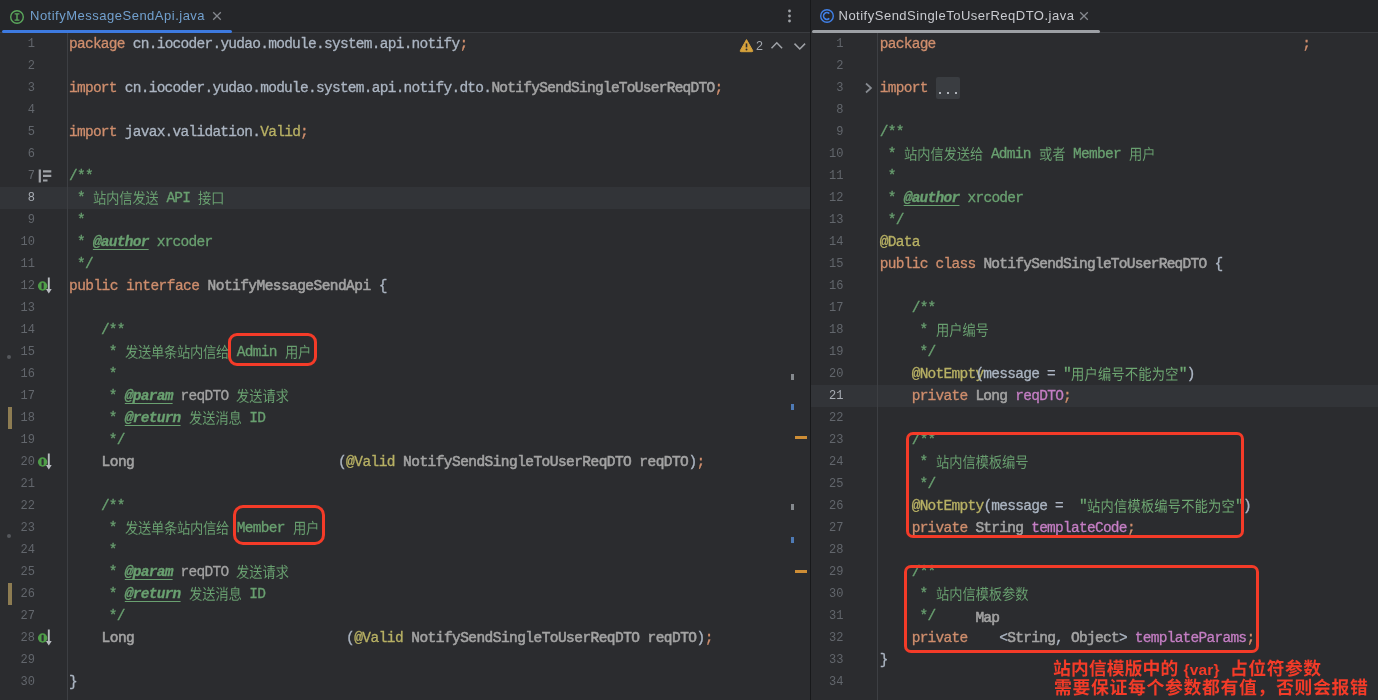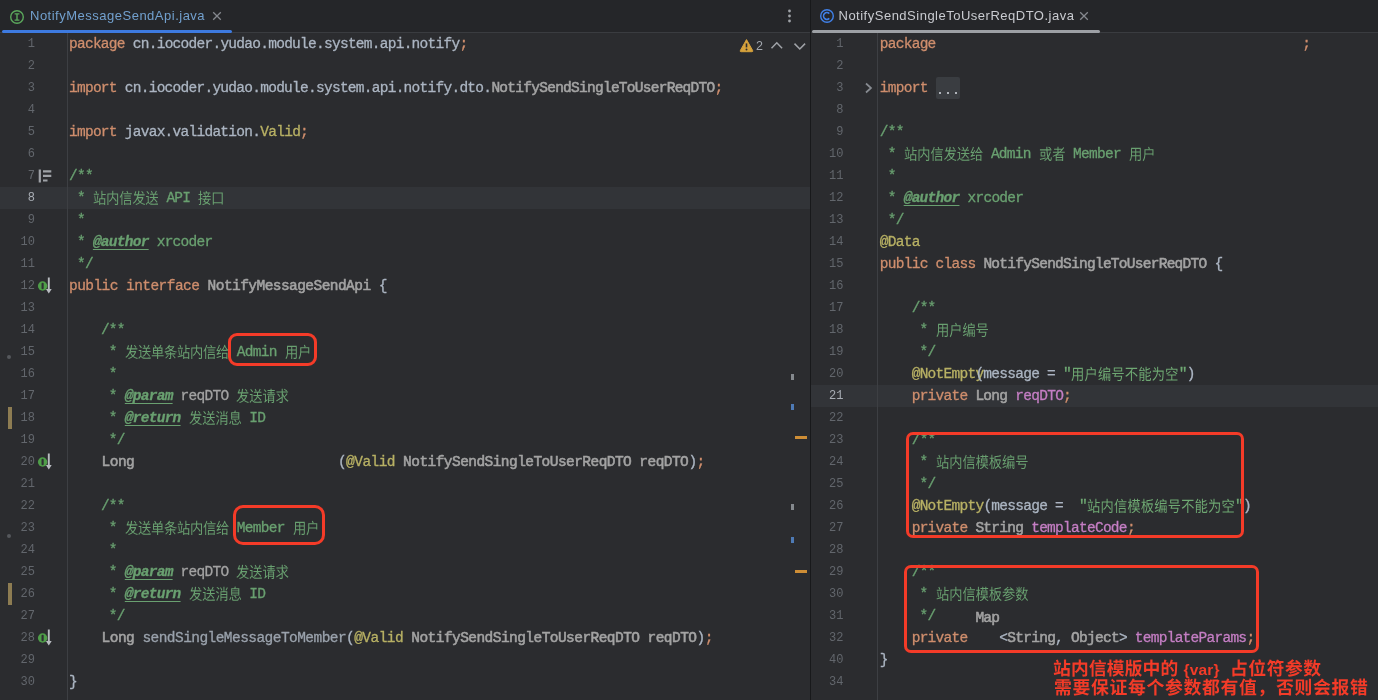--- a/index.html
+++ b/index.html
@@ -212,21 +212,21 @@
     <div class="nm" style="left:811.5px;top:429px">23</div>
     <div class="nm" style="left:811.5px;top:451px">24</div>
     <div class="nm" style="left:811.5px;top:473px">25</div>
     <div class="nm" style="left:811.5px;top:495px">26</div>
     <div class="nm" style="left:811.5px;top:517px">27</div>
     <div class="nm" style="left:811.5px;top:539px">28</div>
     <div class="nm" style="left:811.5px;top:561px">29</div>
     <div class="nm" style="left:811.5px;top:583px">30</div>
     <div class="nm" style="left:811.5px;top:605px">31</div>
     <div class="nm" style="left:811.5px;top:627px">32</div>
-    <div class="nm" style="left:811.5px;top:649px">40</div>
+    <div class="nm" style="left:811.5px;top:649px">33</div>
     <div class="nm" style="left:811.5px;top:671px">34</div>
     <s class="kw" style="left:69.0px;top:33px">package</s>
     <s class="pl" style="left:124.8px;top:33px"> cn.iocoder.yudao.module.system.api.notify</s>
     <s class="kw" style="left:459.5px;top:33px">;</s>
     <s class="kw" style="left:69.0px;top:77px">import</s>
     <s class="pl" style="left:116.8px;top:77px"> cn.iocoder.yudao.module.system.api.notify.dto.</s>
     <s class="br" style="left:491.4px;top:77px">NotifySendSingleToUserReqDTO</s>
     <s class="kw" style="left:714.6px;top:77px">;</s>
     <s class="kw" style="left:69.0px;top:121px">import</s>
     <s class="pl" style="left:116.8px;top:121px"> javax.validation.</s>
@@ -348,21 +348,20 @@
       <g fill="#69A070" transform="translate(0 16.8) scale(0.0133 -0.0155)">
         <use href="#r53d1" transform="translate(0.0 0)"></use>
         <use href="#r9001" transform="translate(992.5 0)"></use>
         <use href="#r6d88" transform="translate(1985.0 0)"></use>
         <use href="#r606f" transform="translate(2977.4 0)"></use>
       </g>
     </svg>
     <s class="ci" style="left:249.3px;top:583px">ID</s>
     <s class="cm" style="left:108.8px;top:605px">*/</s>
     <s class="br" style="left:101.6px;top:627px;letter-spacing:-0.5541px">Long</s>
-    <s class="me" style="left:142.4px;top:627px;letter-spacing:-0.5541px">sendSingleMessageToMember</s>
     <s class="pl" style="left:346.1px;top:627px;letter-spacing:-0.5541px">(</s>
     <s class="an" style="left:354.2px;top:627px;letter-spacing:-0.5541px">@Valid</s>
     <s class="br" style="left:411.3px;top:627px;letter-spacing:-0.5541px">NotifySendSingleToUserReqDTO reqDTO</s>
     <s class="pl" style="left:696.5px;top:627px;letter-spacing:-0.5541px">)</s>
     <s class="kw" style="left:704.7px;top:627px;letter-spacing:-0.5541px">;</s>
     <s class="pl" style="left:69.0px;top:671px">}</s>
     <s class="kw" style="left:879.8px;top:33px">package</s>
     <s class="kw" style="left:1302.2px;top:33px">;</s>
     <s class="kw" style="left:879.8px;top:77px">import</s>
     <s class="cm" style="left:879.8px;top:121px">/**</s>

